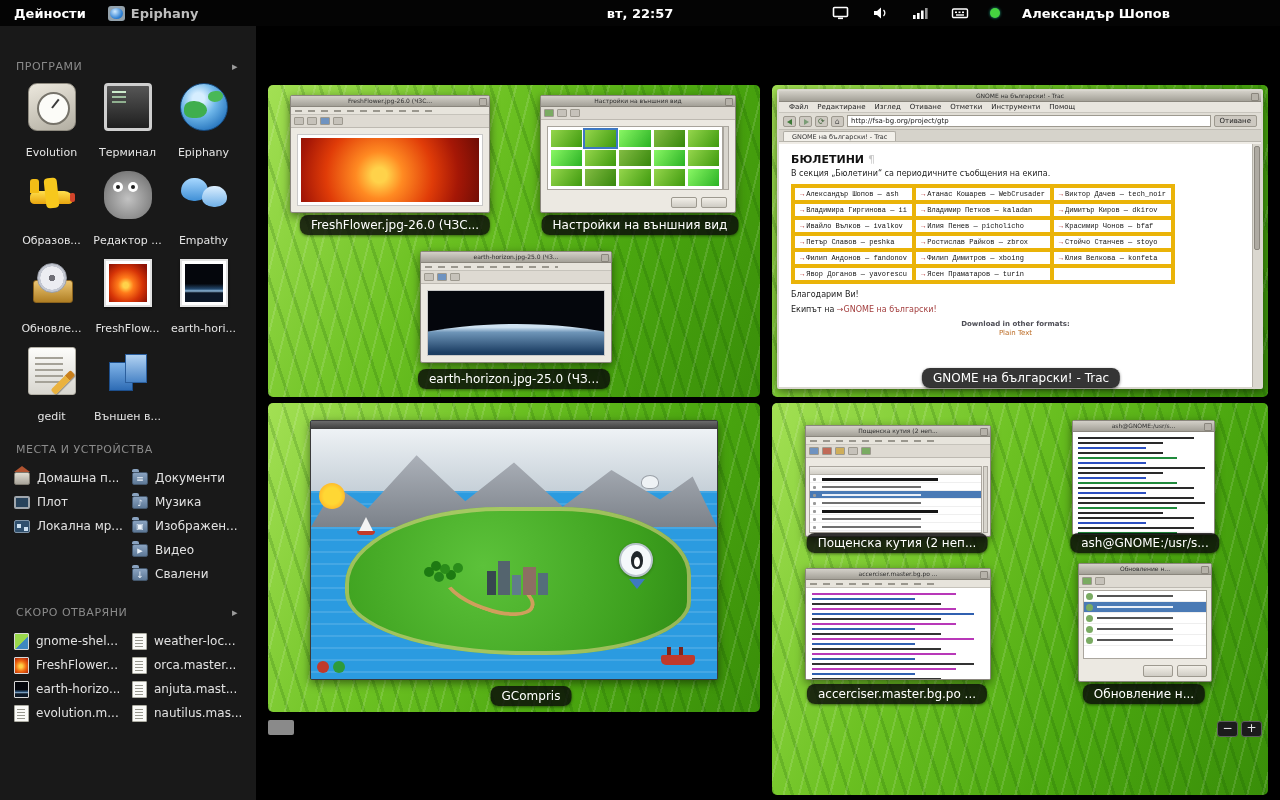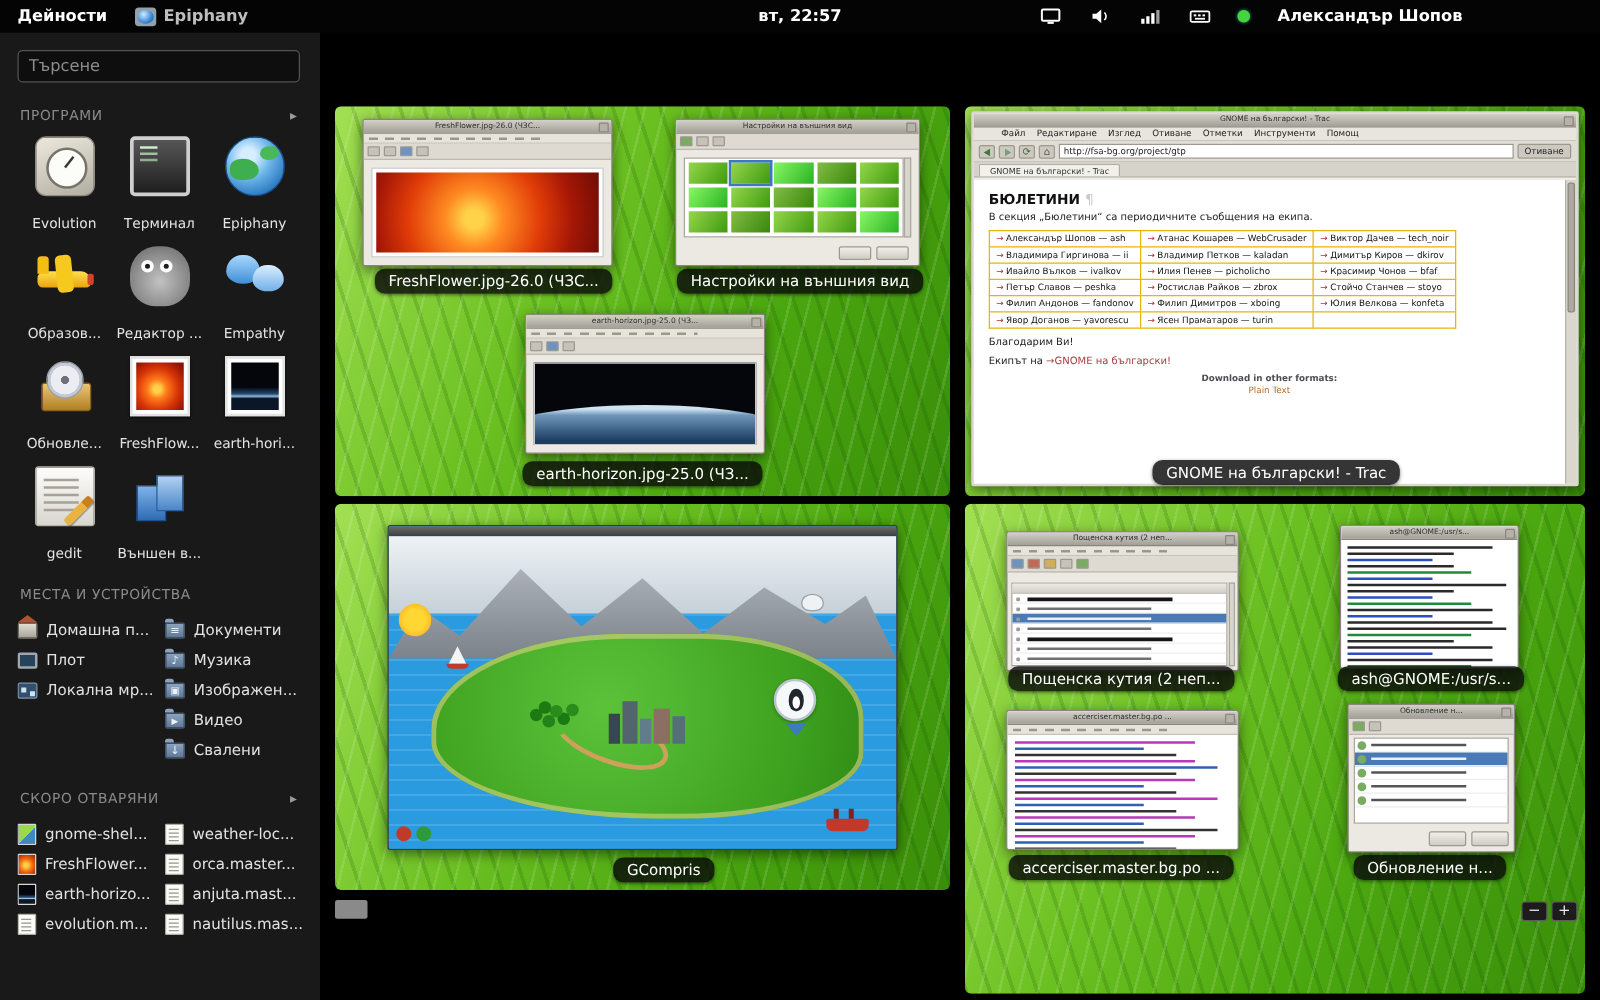--- a/index.html
+++ b/index.html
@@ -116,39 +116,39 @@
 .ap-thumb.sel{outline:2px solid #3d77c2;}
 .ap-btns{position:absolute;right:8px;bottom:4px;display:flex;gap:4px;}
 .ap-btn{width:26px;height:11px;background:linear-gradient(#f2efe8,#cfccc4);border:1px solid #9d998f;border-radius:2px;}
 .ap-scroll{position:absolute;right:6px;top:30px;bottom:22px;width:6px;background:#d8d5cd;border:1px solid #aaa69e;}
 .w-earth{left:152px;top:166px;width:192px;height:112px;}
 .earth-img{position:absolute;left:6px;right:6px;top:38px;bottom:6px;background:#04060c;border:1px solid #c8c8c8;overflow:hidden;}
 .earth-img::before{content:"";position:absolute;left:-30%;right:-30%;top:52%;height:130%;border-radius:50% 50% 0 0/42% 42% 0 0;background:linear-gradient(#cfe2f2 0 4%,#6e95b8 10%,#1d3f64 34%,#070e1a 85%);}
 
 
 .w-trac{left:5px;top:4px;width:486px;height:300px;background:#efece6;border:2px solid #dad7d0;}
-.b-menu{height:11px;display:flex;gap:9px;align-items:center;padding:0 22px;background:#e8e5de;border-bottom:1px solid #c8c5bd;font-size:7px;color:#222;white-space:nowrap;}
+.b-menu{height:11px;display:flex;gap:9px;align-items:center;padding:0 10px;background:#e8e5de;border-bottom:1px solid #c8c5bd;font-size:7px;color:#222;white-space:nowrap;}
 .b-nav{height:17px;display:flex;align-items:center;gap:3px;padding:0 4px;background:#e0ddd5;border-bottom:1px solid #c0bdb5;}
 .nav-btn{width:13px;height:11px;background:#cdc9c1;border:1px solid #9d998f;border-radius:2px;position:relative;}
 .nav-btn.back::before{content:"";position:absolute;left:3px;top:2px;border-top:3px solid transparent;border-bottom:3px solid transparent;border-right:5px solid #3e7a38;}
 .nav-btn.fwd::before{content:"";position:absolute;left:4px;top:2px;border-top:3px solid transparent;border-bottom:3px solid transparent;border-left:5px solid #7b9d77;}
 .nav-btn.rel::before{content:"⟳";position:absolute;left:2px;top:0;font-size:8px;color:#44663f;}
 .nav-btn.home::before{content:"⌂";position:absolute;left:3px;top:0;font-size:8px;color:#555;}
 .url-entry{flex:1;height:12px;background:#fff;border:1px solid #9d998f;font-size:7px;color:#222;padding:0 3px;font-family:inherit;}
 .go-btn{height:12px;background:#cdc9c1;border:1px solid #9d998f;border-radius:2px;font-size:7px;color:#222;padding:1px 5px;line-height:9px;}
 .b-tabs{height:12px;background:#d6d3cb;border-bottom:1px solid #b8b5ad;display:flex;align-items:flex-end;padding:0 4px;}
 .b-tab{height:10px;background:#f2f0ea;border:1px solid #b0ada5;border-bottom:none;font-size:6.5px;color:#333;padding:1px 8px 0;border-radius:2px 2px 0 0;white-space:nowrap;overflow:hidden;max-width:150px;}
 .trac-body{position:absolute;left:0;right:9px;top:53px;bottom:0;background:#fff;padding:7px 12px 2px 12px;overflow:hidden;}
 .trac-scroll{position:absolute;right:0;top:53px;bottom:0;width:9px;background:#dad7cf;border-left:1px solid #b5b2aa;}
 .trac-scroll::before{content:"";position:absolute;left:1px;right:1px;top:2px;height:42%;background:#aeaaa2;border:1px solid #8a867e;border-radius:2px;}
 .trac-h{font-size:11px;font-weight:bold;color:#111;margin:2px 0 3px;}
 .pilcrow{color:#c9c9c9;font-weight:normal;}
 .trac-p{font-size:8px;color:#222;margin:2px 0 6px;}
 .trac-table{border-collapse:collapse;margin:2px 0 6px;}
-.trac-table td{border:1px solid #eab308;font-size:7px;padding:2px 5px;color:#111;white-space:nowrap;}
+.trac-table td{border:4px solid #eab308;font-size:7px;padding:2px 5px;color:#111;white-space:nowrap;font-family:Liberation Mono, monospace;}
 .trac-table td.f::before{content:"→";color:#b23333;margin-right:2px;}
 .trac-link{color:#a33e3e;}
 .trac-dl{text-align:center;margin-top:6px;}
 .dl-label{font-size:7px;color:#4d4d55;font-weight:bold;display:block;}
 .dl-link{font-size:7px;color:#bb6a22;display:block;margin-top:1px;}
 .trac-footer{position:absolute;left:10px;right:12px;bottom:4px;display:flex;align-items:flex-end;justify-content:space-between;border-top:1px solid #e2e2e2;padding-top:3px;}
 .trac-logo{font-size:10px;font-weight:bold;font-style:italic;color:#8a8a8a;border:1px solid #cfcfcf;padding:1px 6px;background:#f4f4f4;}
 .trac-powered{font-size:6.5px;color:#666;margin-left:8px;flex:1;}
 .trac-powered span{display:block;}
 .trac-visit{font-size:6px;color:#999;font-style:italic;text-align:right;}
@@ -266,21 +266,20 @@
           </svg>
       </span>
       <div class="tb-user">
         <span class="presence-dot"></span>
         <span>Александър Шопов</span>
       </div>
     </div>
   </header>
 
   <aside class="sidebar">
-    <input class="search-input" type="text" placeholder="Търсене" style="">
 
     <div class="side-section">
       <span>ПРОГРАМИ</span>
       <span class="side-arrow"></span>
     </div>
     <div class="app-grid">
       <div class="app-item">
           <span class="app-icon icon-evolution"></span>
           <span class="app-label">Evolution</span>
         </div>

